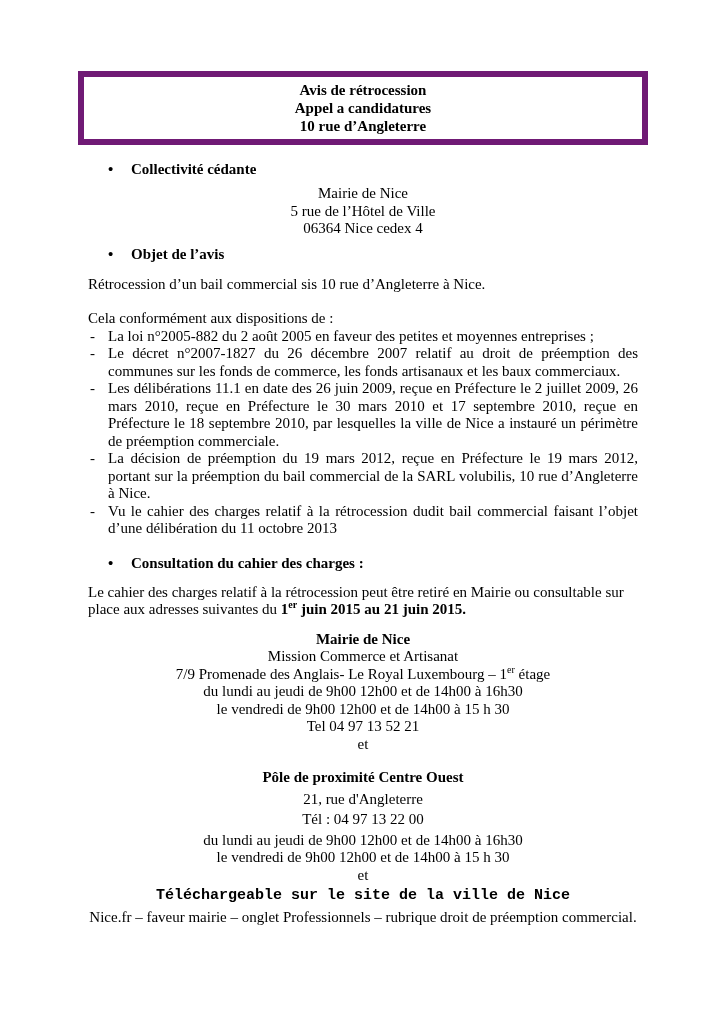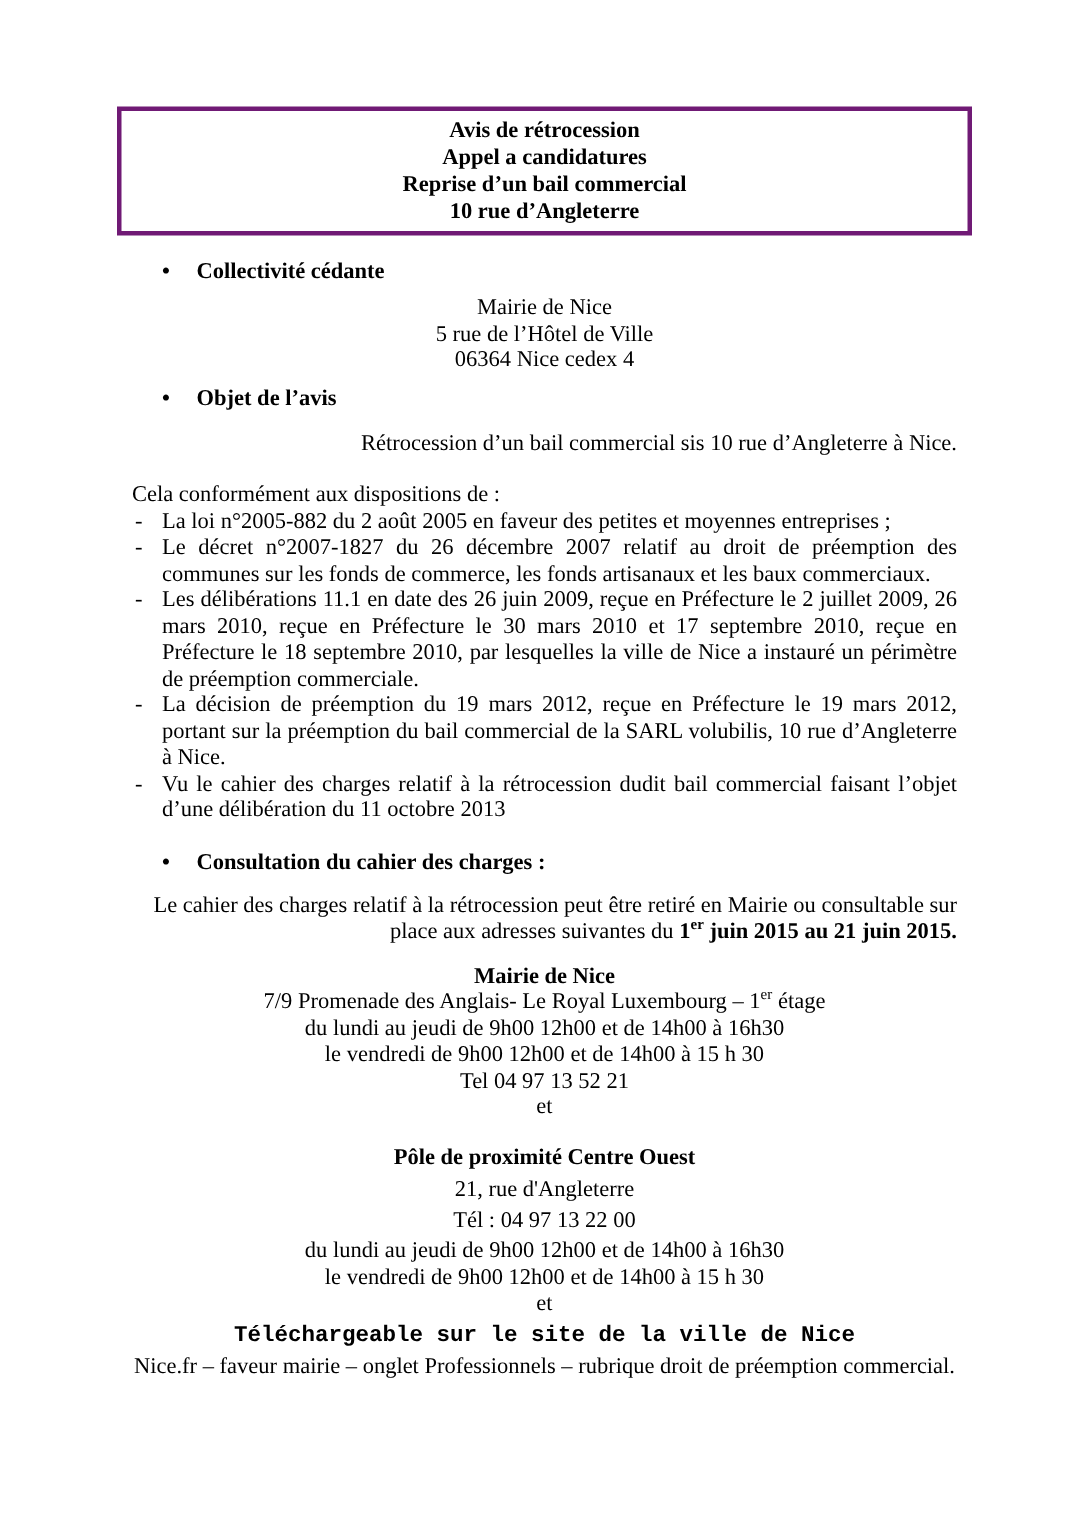--- a/index.html
+++ b/index.html
@@ -13,21 +13,21 @@
     color: #000000;
     font-family: "Liberation Serif", serif;
     font-size: 15px;
     line-height: 17.5px;
     overflow: hidden;
   }
   .content {
     padding: 71px 87px 0 88px; 
   }
   .title-box {
-    border: 3px solid #701a75;
+    border: 6px solid #701a75;
     margin: 0 -10px;
     padding: 4px 10px;
     text-align: center;
     font-weight: bold;
     line-height: 18px;
   }
   .bullet-row {
     display: flex;
     padding-left: 20px;
     font-weight: bold;
@@ -38,36 +38,36 @@
     flex: 0 0 23px;
     font-weight: bold;
   }
   .bullet-collectivite { margin-top: 15px; }
   .bullet-objet { margin-top: 7px; }
   .bullet-consultation { margin-top: 16px; }
   .address-block {
     margin-top: 7px;
     text-align: center;
   }
-  .para-retrocession { margin-top: 13px; text-align: right; }
+  .para-retrocession { margin-top: 13px; }
   .para-cela { margin-top: 17px; }
   .dash-list { }
   .dash-item {
     display: flex;
   }
   .dash-item .marker {
     width: 20px;
     flex: 0 0 20px;
     padding-left: 2px;
   }
   .dash-item .item-text {
     flex: 1;
     text-align: justify;
   }
-  .para-cahier { margin-top: 12px; text-align: right; }
+  .para-cahier { margin-top: 12px; }
   .centered-block { text-align: center; }
   .mairie-block { margin-top: 12px; }
   .pole-block { margin-top: 16px; }
   .pole-block .spaced { margin-bottom: 3px; }
   .pole-block .heading-line { margin-bottom: 4px; }
   .bold { font-weight: bold; }
   sup {
     font-size: 10px;
     line-height: 0;
     vertical-align: super;
@@ -85,21 +85,20 @@
 </style>
 </head>
 <body>
 
 <div class="page">
   <div class="content">
 
     <div class="title-box">
       <div>Avis de rétrocession</div>
       <div>Appel a candidatures</div>
-      <div>Reprise d’un bail commercial</div>
       <div>10 rue d’Angleterre</div>
     </div>
 
     <div class="bullet-row bullet-collectivite">
       <span class="marker">•</span>
       <span>Collectivité cédante</span>
     </div>
 
     <div class="address-block">
       <div>Mairie de Nice</div>
@@ -141,20 +140,21 @@
 
     <div class="bullet-row bullet-consultation">
       <span class="marker">•</span>
       <span>Consultation du cahier des charges :</span>
     </div>
 
     <p class="para-cahier"><span>Le cahier des charges relatif à la rétrocession peut être retiré en Mairie ou consultable sur place aux adresses suivantes du </span><span class="bold">1</span><sup class="bold">er</sup><span class="bold"> juin 2015 au 21 juin 2015.</span></p>
 
     <div class="centered-block mairie-block">
       <div class="bold">Mairie de Nice</div>
+      <div>Mission Commerce et Artisanat</div>
       <div><span>7/9 Promenade des Anglais- Le Royal Luxembourg – 1</span><sup>er</sup><span> étage</span></div>
       <div>du lundi au jeudi de 9h00 12h00 et de 14h00 à 16h30</div>
       <div>le vendredi de 9h00 12h00 et de 14h00 à 15 h 30</div>
       <div>Tel 04 97 13 52 21</div>
       <div>et</div>
     </div>
 
     <div class="centered-block pole-block">
       <div class="bold heading-line">Pôle de proximité Centre Ouest</div>
       <div class="spaced">21, rue d'Angleterre</div>

